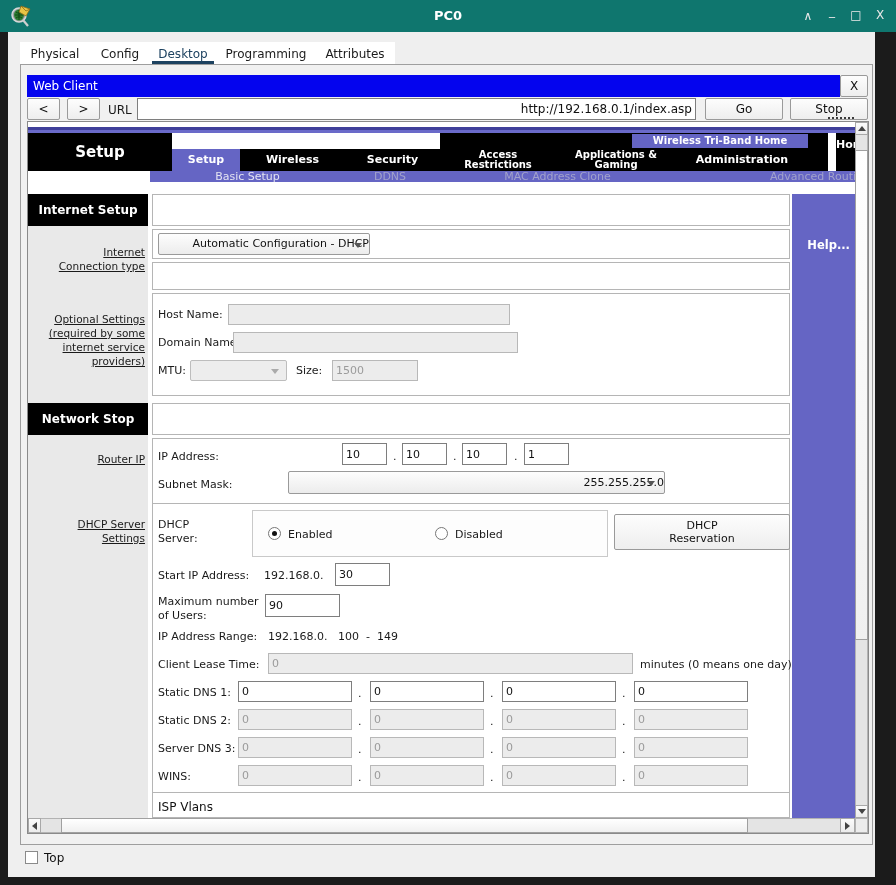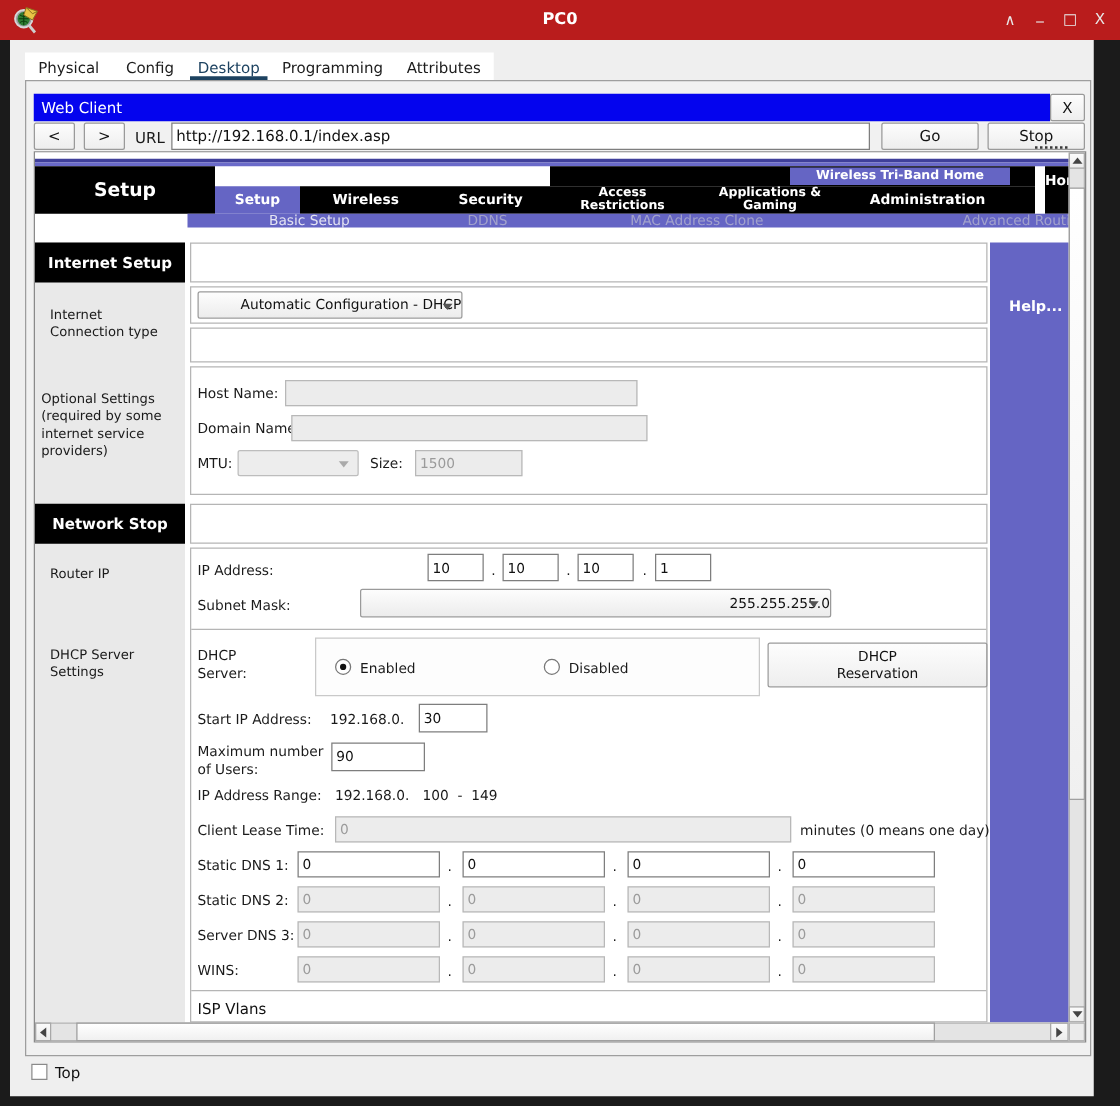--- a/index.html
+++ b/index.html
@@ -1,20 +1,20 @@
 <!DOCTYPE html>
 <html><head>
 <meta charset="utf-8">
 <style>
   html,body{margin:0;padding:0;}
   body{width:896px;height:885px;background:#1b1b1b;font-family:"DejaVu Sans",sans-serif;position:relative;overflow:hidden;}
   .abs{position:absolute;}
   .appbg{background:#efefef;}
   
-  .titlebar{left:0;top:0;width:896px;height:32px;background:#b91c1c;}
+  .titlebar{left:0;top:0;width:896px;height:32px;background:#0f766e;}
   .titletext{color:#fff;font-size:13px;font-weight:bold;}
   .winctl{color:#e8e8e8;font-size:12px;text-align:center;width:16px;}
   
   .tabstrip{background:#fff;border-bottom:1px solid #bdbdbd;}
   .tab{font-size:12px;color:#1c1c1c;line-height:22px;text-align:center;}
   .tabunderline{background:#1d4260;height:4px;}
   .pane{border:1px solid #9e9e9e;background:#f1f1f1;}
   
   .bluebar{background:#0404ee;color:#fff;font-size:12px;line-height:22px;padding-left:6px;}
   .btn{background:linear-gradient(#fdfdfd,#eeeeee);border:1px solid #9a9a9a;border-radius:2px;font-size:12px;color:#111;text-align:center;box-sizing:border-box;}
@@ -27,21 +27,21 @@
   .blk{background:#000;}
   .w{color:#fff;font-weight:bold;}
   .navitem{font-size:11px;line-height:22px;text-align:center;}
   .navitem2{font-size:10px;line-height:10px;text-align:center;padding-top:1px;box-sizing:border-box;}
   .subnav{font-size:11px;line-height:11px;text-align:center;color:#a2a2cc;}
   .subnav.on{color:#e3e3f2;}
   .blackhdr{background:#000;color:#fff;font-weight:bold;font-size:12px;display:flex;align-items:center;justify-content:center;}
   .sidecol{background:#e9e9e9;}
   .mainbox{background:#fff;border:1px solid #b5b5b5;box-sizing:border-box;}
   .lbl{font-size:11px;color:#1a1a1a;}
-  .rlbl{font-size:10.5px;color:#1a1a1a;}
+  .rlbl{font-size:10.5px;color:#1a1a1a;text-align:right;text-decoration:underline;}
   .dot{font-size:11px;color:#1a1a1a;}
   .combo{background:linear-gradient(#fdfdfd,#ececec);border:1px solid #9a9a9a;border-radius:2px;font-size:11px;color:#111;line-height:20px;padding-left:6px;box-sizing:border-box;text-align:right;}
   .combo.dis{color:#aaa;background:#ededed;border-color:#bdbdbd;}
   .arrow{width:0;height:0;border-left:4px solid transparent;border-right:4px solid transparent;border-top:5px solid #555;}
   .arrow.dis{border-top-color:#aaa;}
   .radio{width:13px;height:13px;border:1px solid #777;border-radius:50%;background:#fff;box-sizing:border-box;}
   .radio.on::after{content:"";display:block;width:5px;height:5px;border-radius:50%;background:#111;margin:3px 0 0 3px;}
   .groupbox{background:#fdfdfd;border:1px solid #c9c9c9;box-sizing:border-box;}
   .hr{background:#b5b5b5;height:1px;}
   
@@ -87,21 +87,21 @@
 <div class="abs pane" style="left:20px;top:64px;width:851px;height:779px"></div>
 
 <div class="abs bluebar" style="left:27px;top:75px;width:813px;height:22px;box-sizing:border-box">
   <span>Web Client</span>
 </div>
 <div class="abs btn" style="left:840px;top:75px;width:28px;height:22px;line-height:20px">X</div>
 
 <div class="abs btn" style="left:27px;top:98px;width:33px;height:22px;line-height:20px">&lt;</div>
 <div class="abs btn" style="left:67px;top:98px;width:33px;height:22px;line-height:20px">&gt;</div>
 <span class="abs lbl" style="left:108px;top:103px;font-size:12px">URL</span>
-<input class="abs inp urlinp" style="left: 137px; top: 98px; width: 559px; height: 22px;" value="http://192.168.0.1/index.asp">
+<input class="abs inp urlinp" style="left: 137px; top: 98px; width: 559px; height: 22px; text-align: right;" value="http://192.168.0.1/index.asp">
 <div class="abs btn" style="left:705px;top:98px;width:78px;height:22px;line-height:20px">Go</div>
 <div class="abs btn" style="left:790px;top:98px;width:78px;height:22px;line-height:20px">Stop</div>
 
 <div class="abs dots" style="left:828px;top:117px;width:26px;height:2px"></div>
 
 <div class="abs" style="left:27px;top:121px;width:842px;height:713px;border:1px solid #8a8a8a;box-sizing:border-box"></div>
 <div class="abs pg" style="left:28px;top:122px;width:827px;height:696px;overflow:hidden"></div>
 
 <div class="abs" style="left:28px;top:127px;width:827px;height:3px;background:#3f3f9a"></div>
 <div class="abs" style="left:28px;top:130px;width:827px;height:3px;background:#6a6ac9"></div>

